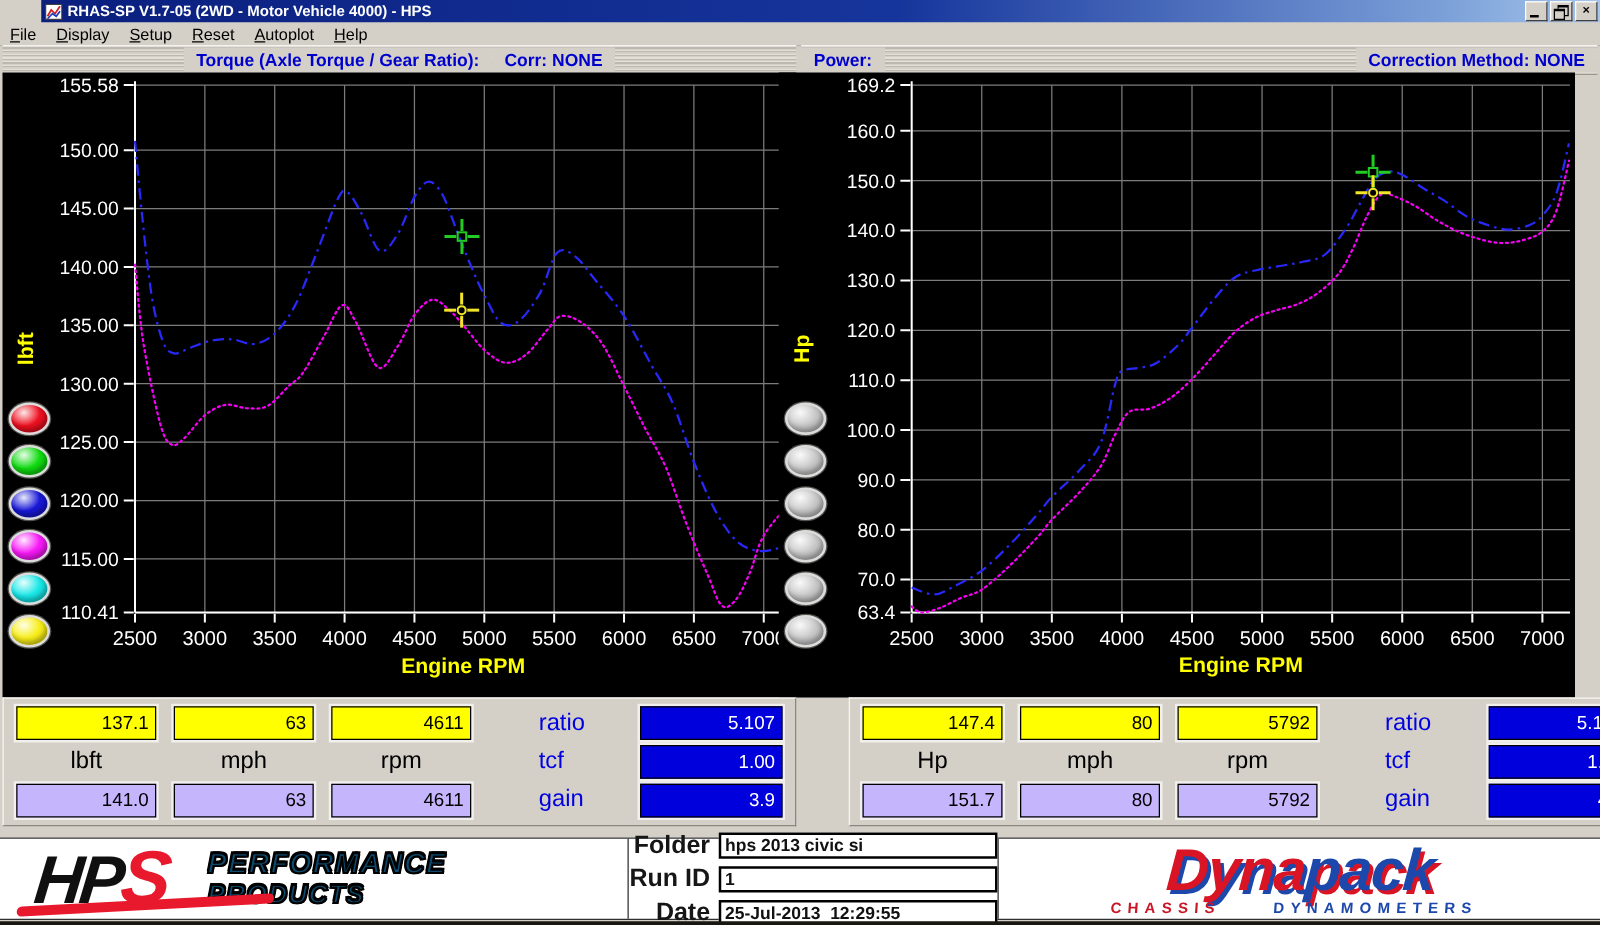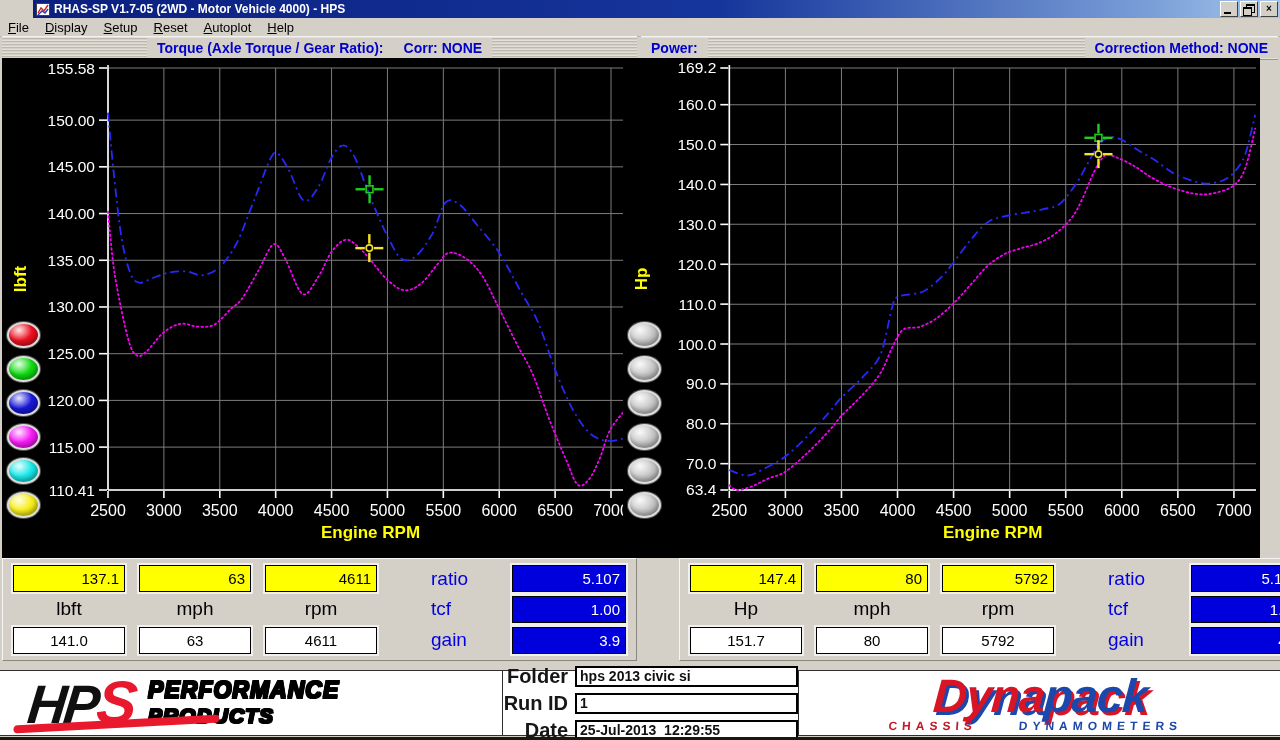--- a/index.html
+++ b/index.html
@@ -67,38 +67,38 @@
     grid-template-rows:1fr 1fr 1fr;column-gap:14px;row-gap:3px;
     align-items:center;padding:6px 10px;box-sizing:border-box;
   }
   .readout-left{left:2px;width:635px;}
   .readout-right{left:679px;width:637px;}
   .val-box{
     height:25px;line-height:25px;border:1px solid #000;box-shadow:0 0 0 2px #f2f0ec;
     font-size:15px;text-align:right;padding:0 5px;color:#000;background:#ffff00;
   }
   .val-yellow{background:#ffff00;}
-  .val-green{background:#ffffff;text-align:center;}
+  .val-green{background:#c4b5fd;}
   .val-blue{background:#0000dc;color:#fff;}
   .unit-label{text-align:center;font-size:19px;color:#000;}
   .side-label{color:#0000e0;font-size:19px;padding-left:40px;}
   
   .footer{
     position:absolute;left:0;top:670px;height:66px;background:#fff;
     border-top:1px solid #303030;border-bottom:1px solid #303030;
     display:flex;width:1280px;box-sizing:border-box;
   }
   .f-left{width:503px;border-right:1px solid #303030;display:flex;align-items:center;padding-left:28px;box-sizing:border-box;}
   .f-mid{width:296px;border-right:1px solid #303030;display:flex;flex-direction:column;justify-content:center;box-sizing:border-box;}
   .f-right{flex:1;display:flex;align-items:center;justify-content:center;}
   .hps-mark{position:relative;font-style:italic;font-weight:bold;font-size:54px;line-height:50px;letter-spacing:-3px;transform:skewX(-6deg);padding-right:14px;}
   .hps-hp{color:#101010;}
   .hps-s{color:#e8192c;font-size:60px;}
   .hps-swoosh{position:absolute;left:-12px;bottom:1px;width:205px;height:8px;background:#e8192c;border-radius:5px;transform:rotate(-3deg);}
-  .hps-text{font-style:italic;font-weight:bold;color:#000000;
+  .hps-text{margin-left:18px;font-style:italic;font-weight:bold;color:#0c4a6e;
     -webkit-text-stroke:1.6px #000;
     text-shadow:-1px -1px 0 #000,1px -1px 0 #000,-1px 1px 0 #000,1px 1px 0 #000;
     font-size:23px;line-height:25px;letter-spacing:1px;}
   .hps-text div:last-child{font-size:21px;}
   .form-row{display:flex;align-items:center;margin:2px 0;}
   .form-label{width:66px;text-align:right;margin-right:7px;font-size:20px;font-weight:bold;color:#161616;white-space:pre;}
   .form-input{
     width:216px;height:17px;border:2px solid #000;background:#fff;
     font-family:"Liberation Sans",sans-serif;font-size:14px;font-weight:bold;
     padding:0 3px;color:#111;

